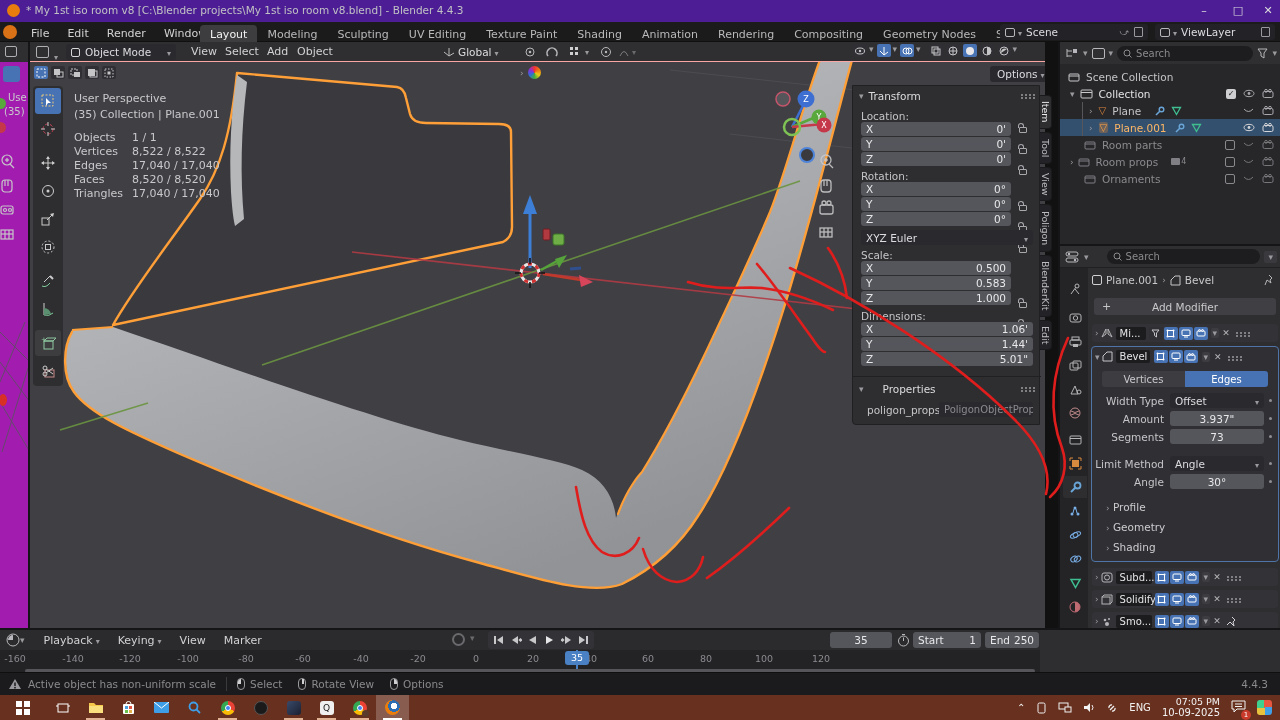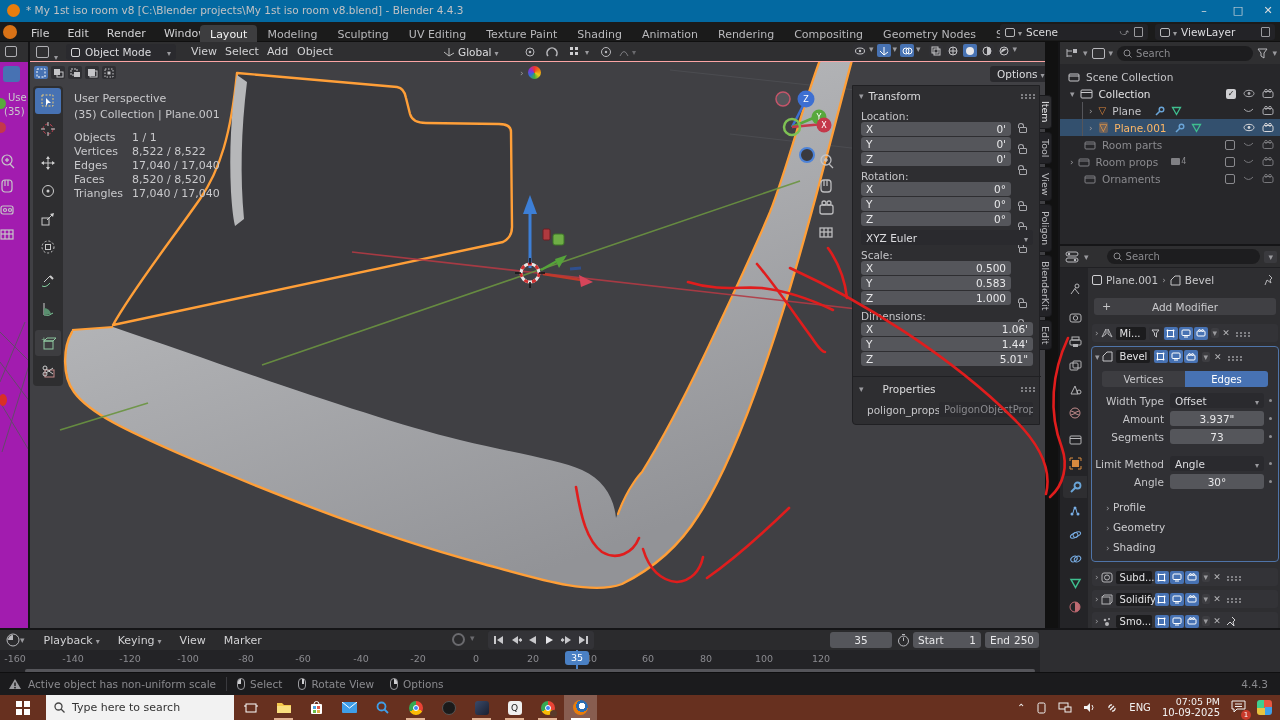--- a/index.html
+++ b/index.html
@@ -3,21 +3,21 @@
 <meta charset="utf-8">
 <style>
   *{margin:0;padding:0;box-sizing:border-box;font-family:"DejaVu Sans",sans-serif;}
   html,body{width:1280px;height:720px;overflow:hidden;background:#111;}
   .a{position:absolute;}
   .tx{color:#c9c9cc;font-size:11px;white-space:nowrap;}
   .dim{color:#8a8a8e;}
   .cv::after{content:"▾";font-size:8px;color:#9a9a9e;margin-left:3px;}
   .chev{color:#9a9a9e;font-size:9px;}
   
-  #titlebar{left:0;top:0;width:1280px;height:22px;background:#0369a1;}
+  #titlebar{left:0;top:0;width:1280px;height:22px;background:#4c1d95;}
   #menubar{left:0;top:22px;width:1280px;height:20px;background:#1b1b1b;border-bottom:1px solid #101010;}
   .menu-item{display:inline-block;padding:3px 9px;font-size:11px;color:#d2d2d4;}
   .wstab{display:inline-block;padding:3px 10px;font-size:11px;color:#b9b9bc;border-radius:4px 4px 0 0;}
   .wstab.active{background:#3d3d3f;color:#f0f0f0;}
   .winbtn{width:16px;text-align:center;color:#ddd;font-size:11px;}
   
   .wfield{background:#55565b;border-radius:3px;color:#e8e8ea;font-size:10.5px;display:flex;align-items:center;padding:0 5px;}
   .wmenu{background:#2a2a2e;border-radius:3px;color:#dddde0;font-size:10.5px;display:flex;align-items:center;padding:0 5px;}
   .lock{position:relative;width:8px;height:6px;border:1px solid #a9a9ad;border-radius:1px;}
   .lock::before{content:"";position:absolute;top:-5px;left:-2px;width:4px;height:4px;border:1px solid #a9a9ad;border-bottom:0;border-radius:3px 3px 0 0;}
@@ -1170,27 +1170,20 @@
 
 <div class="a" style="left:0;top:695px;width:1280px;height:25px;background:#67301f;display:flex;align-items:center">
   <div class="tbicon" style="width:46px">
     <svg width="14" height="14">
         <rect x="0" y="0" width="6" height="6" fill="#fff"></rect>
         <rect x="8" y="0" width="6" height="6" fill="#fff"></rect>
         <rect x="0" y="8" width="6" height="6" fill="#fff"></rect>
         <rect x="8" y="8" width="6" height="6" fill="#fff"></rect>
       </svg>
   </div>
-  <div style="width:188px;height:25px;background:#f2f2f2;display:flex;align-items:center;padding:0 8px;gap:7px">
-    <svg width="11" height="11">
-        <circle cx="4.5" cy="4.5" r="3.5" fill="none" stroke="#444" stroke-width="1.3"></circle>
-        <line x1="7" y1="7" x2="10.5" y2="10.5" stroke="#444" stroke-width="1.3"></line>
-      </svg>
-    <span style="font-size:11px;color:#333">Type here to search</span>
-  </div>
   <div class="tbicon">
       <svg width="14" height="12">
         <rect x="2" y="2" width="10" height="8" fill="none" stroke="#fff"></rect>
         <line x1="0" y1="4" x2="2" y2="4" stroke="#fff"></line>
         <line x1="12" y1="4" x2="14" y2="4" stroke="#fff"></line>
       </svg>
     </div>
   <div class="tbicon">
       <svg width="16" height="13">
         <path d="M1,2 H6 L8,4 H15 V12 H1 Z" fill="#f5c84c"></path>

